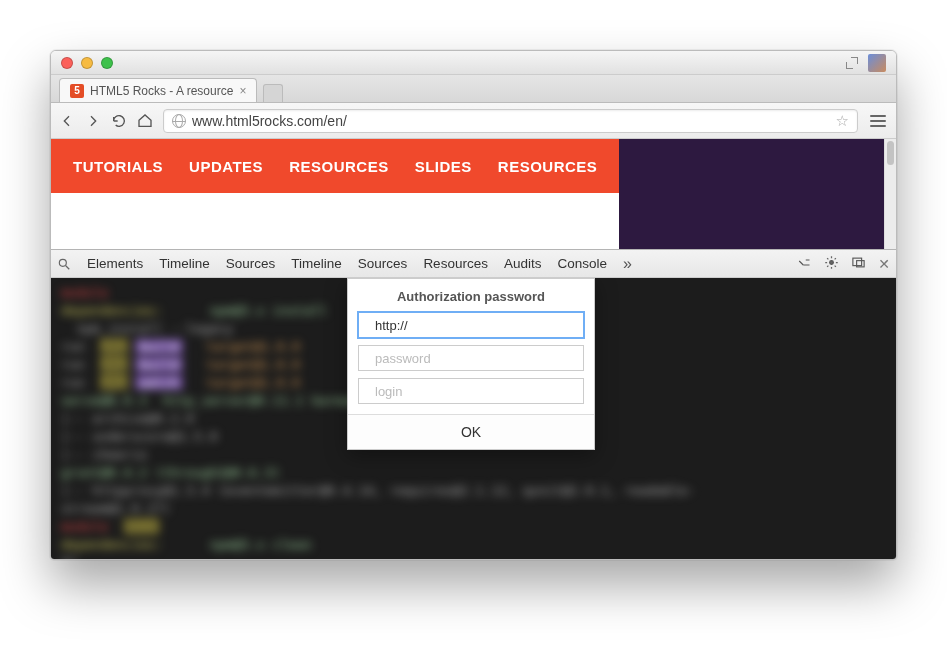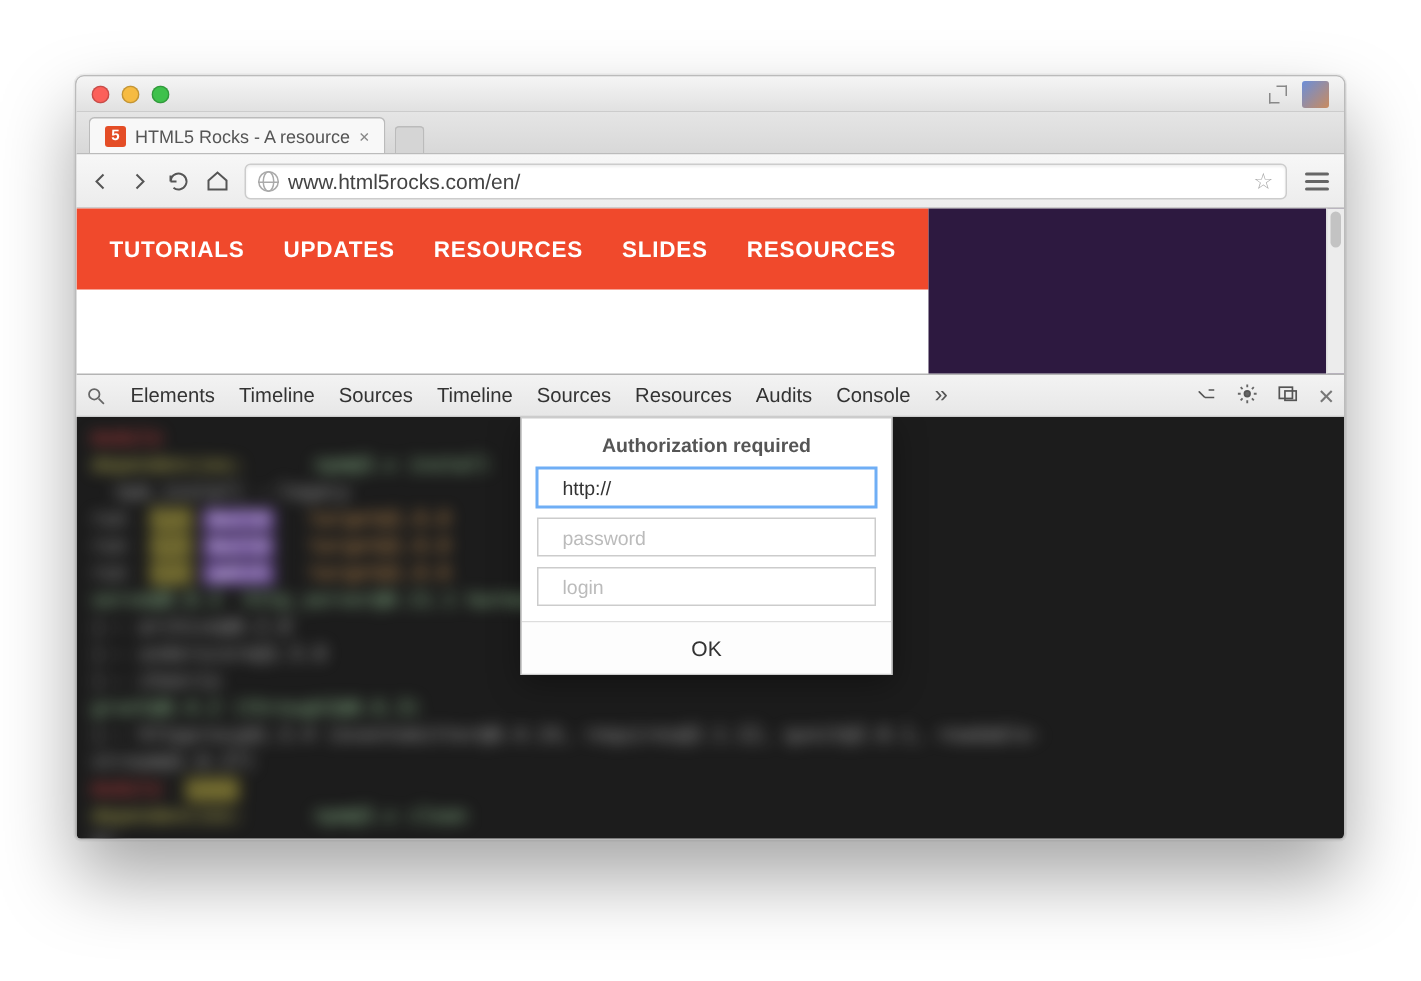--- a/index.html
+++ b/index.html
@@ -317,21 +317,21 @@
 <span class="cb-gry">|-- cheerio</span>
 <span class="cb-grn">grunt@0.4.2 (through2@0.6.3)</span>
 <span class="cb-gry">|-- httpproxy@1.3.4 (eventemitter@0.4.14, requires@2.1.12, qunit@2.0.1, readable-</span>
 <span class="cb-gry">stream@1.0.27)</span>
 <span class="cb-red">module</span>  <span class="cb-olive">done</span>
 <span class="cb-yel">dependencies:</span>      <span class="cb-grn">npm@3.x clean</span>
 <span class="cb-gry">$</span>█
       </div>
 
       <div class="dialog">
-        <div class="dialog-title">Authorization required</div>
+        <div class="dialog-title">Authorization password</div>
         <div class="dialog-body">
           <input class="focused" value="http://" style="">
           <input type="password" placeholder="password" style="">
           <input placeholder="login" style="">
         </div>
         <div class="dialog-actions">
           <button>OK</button>
         </div>
       </div>
     </div>

